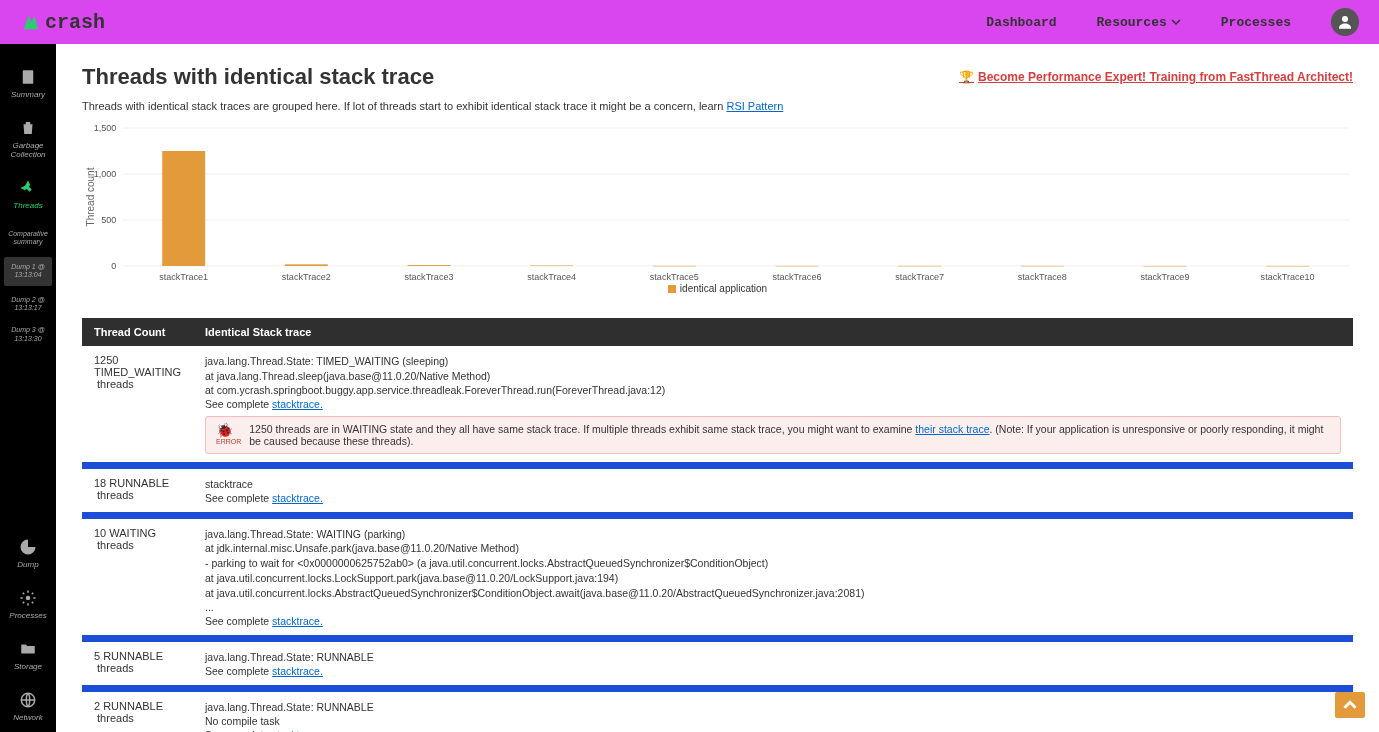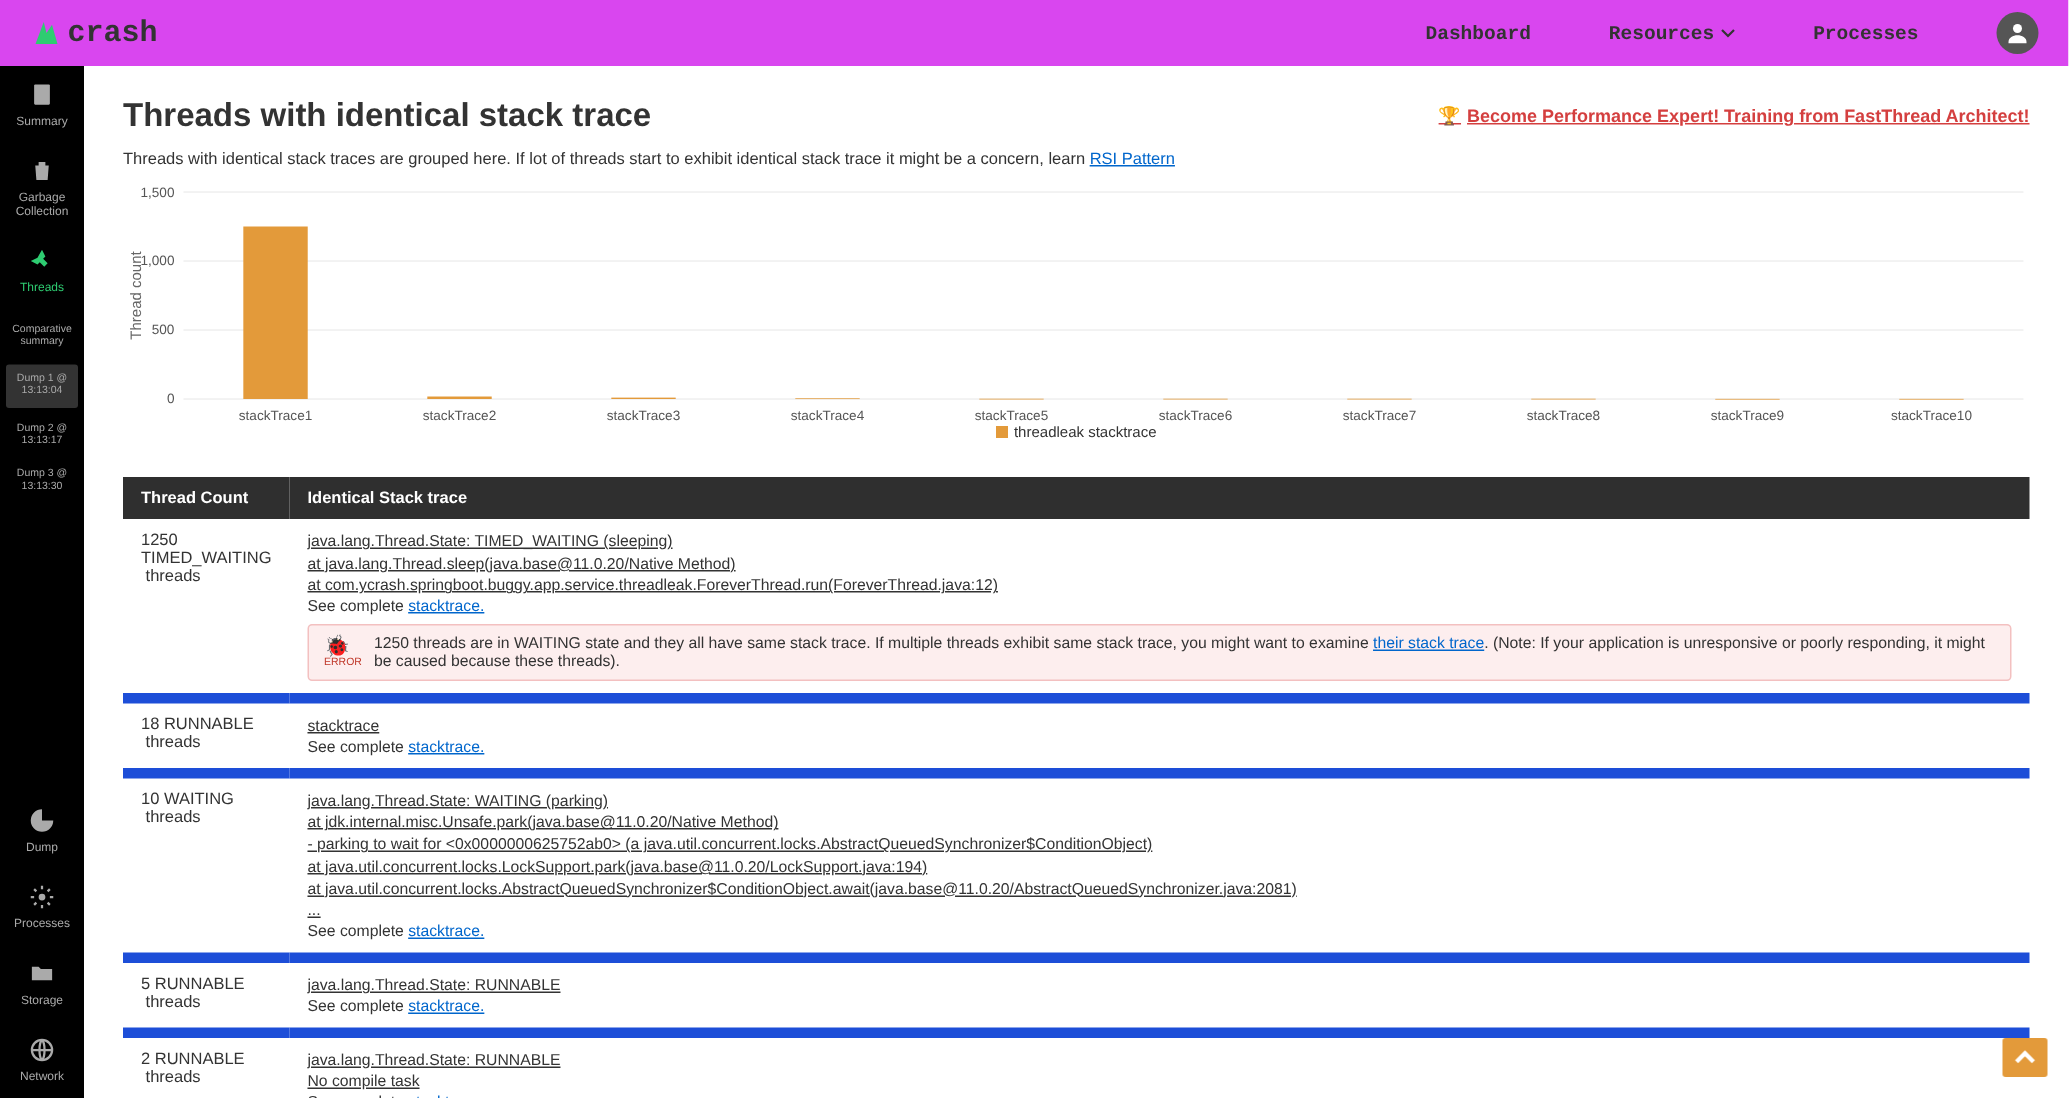--- a/index.html
+++ b/index.html
@@ -1,25 +1,25 @@
 <!DOCTYPE html>
 <html><head>
 <meta charset="utf-8">
 <style>
   * { box-sizing: border-box; margin: 0; padding: 0; }
   body { font-family: -apple-system, BlinkMacSystemFont, "Segoe UI", Arial, sans-serif; font-size: 12px; color: #333; }
   .topbar { height: 44px; display: flex; align-items: center; justify-content: space-between; padding: 0 20px; background: #d946ef; font-family: Liberation Mono, monospace; }
   .logo { display: flex; align-items: center; font-weight: bold; font-size: 20px; color: #333; }
   .logo svg { margin-right: 3px; }
-  .topnav { display: flex; align-items: center; gap: 52px; font-size: 13px; font-weight: 600; text-align: center; }
+  .topnav { display: flex; align-items: center; gap: 40px; font-size: 13px; font-weight: 600; text-align: center; }
   .topnav-item { cursor: pointer; display: flex; align-items: center; gap: 4px; }
   .avatar { width: 28px; height: 28px; background: #555; border-radius: 50%; display: flex; align-items: center; justify-content: center; }
   .avatar svg { width: 18px; height: 18px; fill: #fff; }
   .layout { display: flex; position: absolute; top: 44px; left: 0; right: 0; bottom: 0; }
-  .sidebar { width: 56px; background: #000; color: #aaa; display: flex; flex-direction: column; align-items: center; padding-top: 0; font-size: 8px; text-align: center; }
+  .sidebar { width: 56px; background: #000; color: #aaa; display: flex; flex-direction: column; align-items: center; padding-top: 14px; font-size: 8px; text-align: center; font-style: italic; }
   .side-item { width: 100%; padding: 10px 4px; cursor: pointer; display: flex; flex-direction: column; align-items: center; gap: 4px; }
   .side-item.active { color: #2ecc71; }
   .side-item svg { width: 18px; height: 18px; fill: currentColor; }
   .side-sub { width: 100%; padding: 6px 4px; font-size: 7px; line-height: 1.2; cursor: pointer; }
   .side-sub.selected { background: #333; border-radius: 2px; margin: 2px 4px; width: calc(100% - 8px); }
   .side-sub-group { display: flex; flex-direction: column; gap: 2px; margin-top: 4px; width: 100%; }
   .side-spacer { flex: 1; }
   .main { flex: 1; overflow: auto; padding: 20px 26px; position: relative; }
   .page-head { display: flex; justify-content: space-between; align-items: center; margin-bottom: 10px; }
   h1 { font-size: 22px; font-weight: 700; }
@@ -33,21 +33,21 @@
   .table { width: 100%; border-collapse: collapse; margin-top: 14px; }
   .table thead th { background: #2f2f2f; color: #fff; font-weight: 600; font-size: 11px; text-align: left; padding: 8px 12px; }
   .table tbody td { padding: 8px 12px; font-size: 11px; vertical-align: top; border-bottom: 7px solid #1d4ed8; }
   .table tbody td.count { width: 90px; }
   .see-link { font-size: 10.5px; }
   .see-link a { color: #0066cc; text-decoration: underline; cursor: pointer; }
   .warning-box { border: 1px solid #f3c0c0; background: #fdeeee; border-radius: 3px; padding: 6px 10px; margin-top: 6px; font-size: 10.5px; display: flex; align-items: flex-start; gap: 8px; }
   .warning-box .bug-icon { color: #c0392b; font-size: 14px; line-height: 1; }
   .warning-box a { color: #0066cc; text-decoration: underline; cursor: pointer; }
   .warn-label { font-size: 7px; color: #c0392b; text-align: center; margin-top: 1px; }
-  .stacktrace { font-size: 10.5px; line-height: 1.4; white-space: pre-line; text-decoration: underline; }
+  .stacktrace { font-size: 10.5px; line-height: 1.4; white-space: pre-line; }
   .scroll-top { position: fixed; right: 14px; bottom: 14px; width: 30px; height: 26px; background: #e39a3a; color: #fff; display: flex; align-items: center; justify-content: center; border-radius: 2px; cursor: pointer; }
   .axis-label { font-size: 10px; fill: #666; }
   .tick-label { font-size: 9px; fill: #555; }
 </style>
 </head>
 <body>
 
 <div class="topbar">
   <div class="logo">
     <svg width="22" height="22" viewBox="0 0 24 24">
@@ -166,21 +166,21 @@
           <rect x="809.1199999999999" y="141.816" width="42.559999999999995" height="0.5" fill="#e39a3a"></rect>
           <text x="830.3999999999999" y="156" text-anchor="middle" class="tick-label">stackTrace7</text>
           <rect x="930.7199999999999" y="141.816" width="42.559999999999995" height="0.5" fill="#e39a3a"></rect>
           <text x="951.9999999999999" y="156" text-anchor="middle" class="tick-label">stackTrace8</text>
           <rect x="1052.32" y="141.908" width="42.559999999999995" height="0.5" fill="#e39a3a"></rect>
           <text x="1073.6" y="156" text-anchor="middle" class="tick-label">stackTrace9</text>
           <rect x="1173.9199999999998" y="141.908" width="42.559999999999995" height="0.5" fill="#e39a3a"></rect>
           <text x="1195.1999999999998" y="156" text-anchor="middle" class="tick-label">stackTrace10</text>
         </svg>
       <div class="legend">
-        <span class="swatch"></span><span>threadleak stacktrace</span>
+        <span class="swatch"></span><span>identical application</span>
       </div>
     </div>
 
     <table class="table">
       <thead>
         <tr>
           <th>Thread Count</th>
           <th>Identical Stack trace</th>
         </tr>
       </thead>

